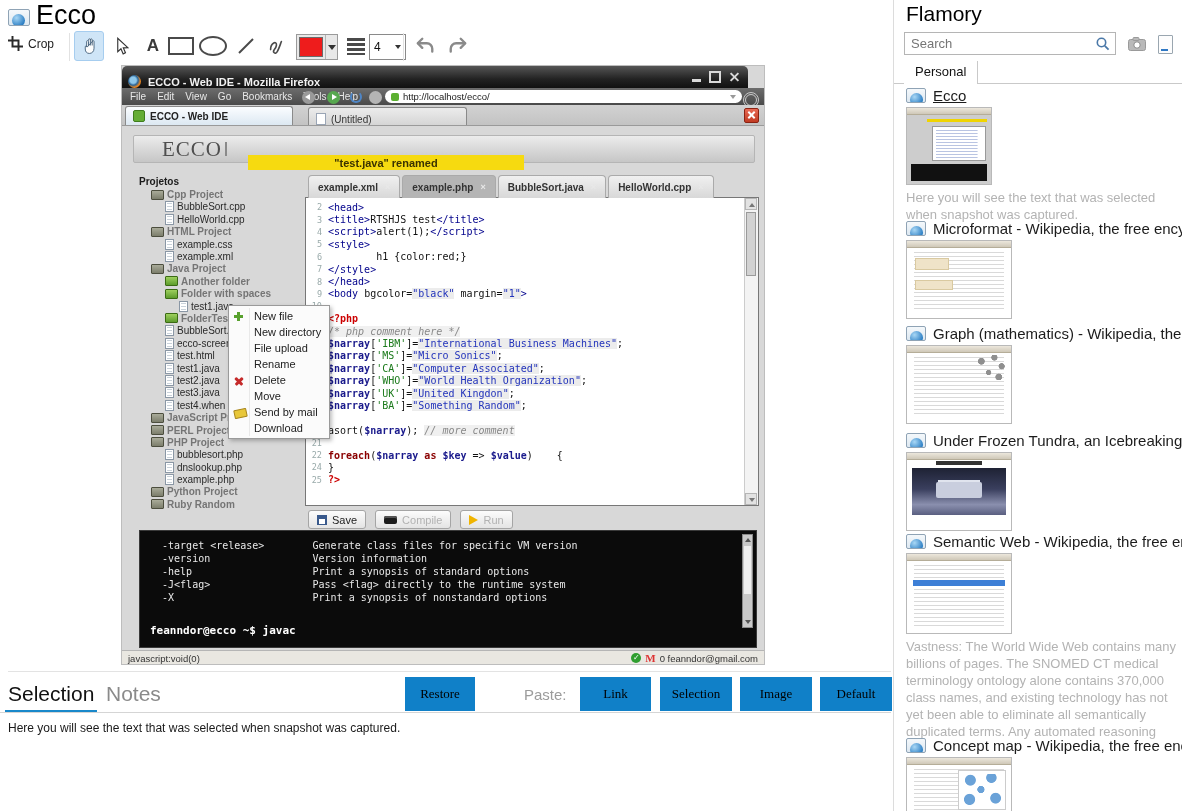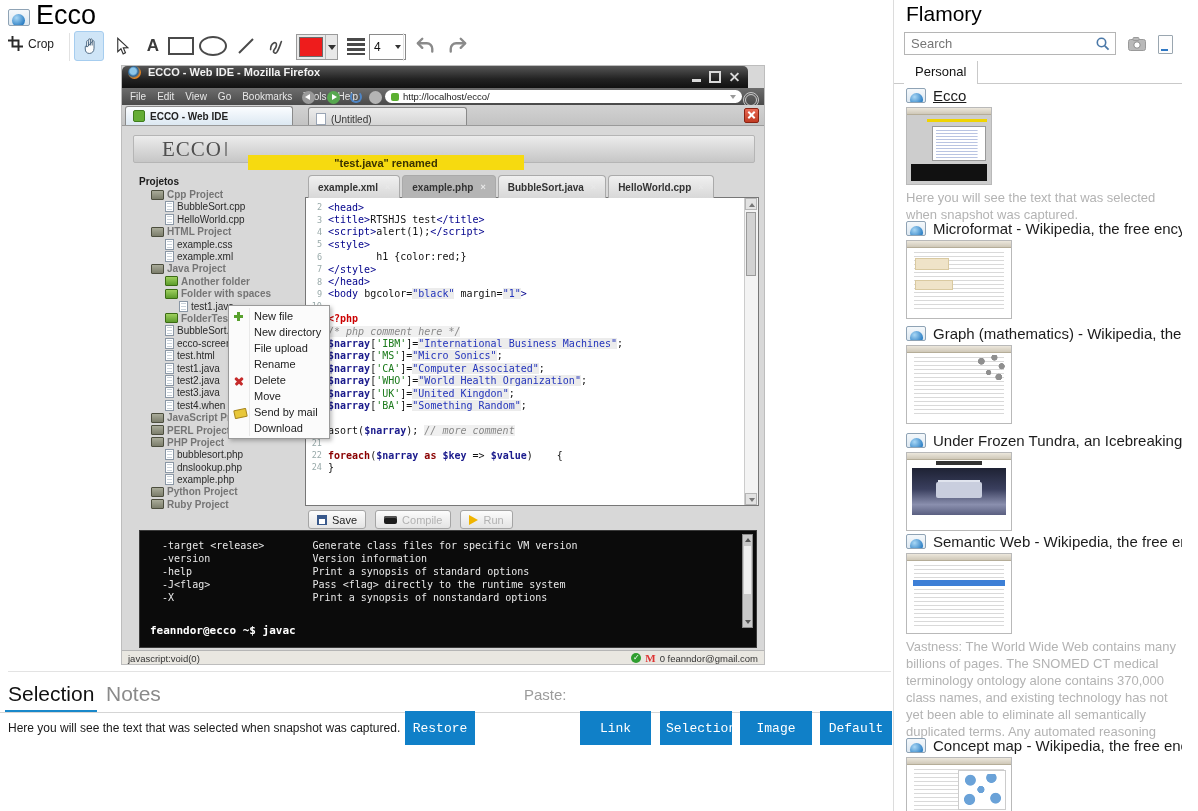--- a/index.html
+++ b/index.html
@@ -34,21 +34,21 @@
   .size-select{position:absolute;left:369px;top:4px;width:27px;height:24px;border:1px solid #8a8a8a;background:#fff;
     display:flex;align-items:center;justify-content:space-between;padding:0 4px;font-size:12px;}
   .size-select .caret{border-top-width:4px;border-left-width:3.5px;border-right-width:3.5px;}
 
   
   .shot{position:absolute;left:122px;top:66px;width:642px;height:598px;background:#d8d8d8;outline:1px solid #bdbdbd;
     font-size:10px;overflow:hidden;}
 
   
   .fx-titlebar{position:absolute;left:0;top:0;right:16px;height:22px;background:linear-gradient(#555 0%,#222 60%,#111 100%);
-    border-radius:5px 5px 0 0;display:flex;align-items:flex-start;}
+    border-radius:5px 5px 0 0;display:flex;align-items:flex-end;}
   .fx-icon{width:13px;height:13px;border-radius:50%;margin:0 7px 0 6px;
     background:radial-gradient(circle at 40% 40%,#8ec7ea 0 28%,#2a6496 45%,#e88722 65%,#c45a14 100%);}
   .fx-title{color:#f2f2f2;font-weight:bold;font-size:11px;}
   .wc{position:absolute;right:8px;top:5px;display:flex;gap:8px;align-items:center;}
   .wc-min{width:9px;height:3px;background:#d9d9d9;margin-top:7px;}
   .wc-max{width:8px;height:8px;border:2px solid #d9d9d9;}
   .xmark{position:relative;width:11px;height:11px;}
   .xmark::before,.xmark::after{content:'';position:absolute;left:0;top:4.5px;width:11px;height:2px;background:#d9d9d9;}
   .xmark::before{transform:rotate(45deg);}  .xmark::after{transform:rotate(-45deg);}
   .xmark.red-x::before,.xmark.red-x::after{background:#fff;width:9px;left:1px;}
@@ -167,22 +167,22 @@
   .ok-dot::after{content:'✓';}
   .gmail-m{color:#d33;font-weight:bold;font-size:11px;font-family:"Liberation Serif",serif;}
   .gmail-m::after{content:'M';}
 
   
   .bb-topline{position:absolute;left:8px;top:671px;width:883px;height:1px;background:#e3e3e3;}
   .bb-divider{position:absolute;left:0;top:712px;width:891px;height:1px;background:#d5d5d5;}
   .bb-tab{position:absolute;top:682px;font-size:21px;color:#8a8a8a;}
   .bb-tab.active{color:#111;}
   .bb-tab.active::after{content:'';position:absolute;left:-3px;right:-3px;bottom:-7px;height:3px;background:#1988ca;}
-  .blue-btn{position:absolute;top:677px;height:34px;background:#1080c8;color:#ffffff;font-size:13px;border:none;
-    font-family:Liberation Mono, monospace;margin-top:34px;}
+  .blue-btn{position:absolute;top:677px;height:34px;background:#1080c8;color:#000000;font-size:13px;border:none;
+    font-family:Liberation Serif, serif;}
   .paste-label{position:absolute;left:524px;top:686px;font-size:15px;color:#9b9b9b;}
   .sel-text{position:absolute;left:8px;top:721px;font-size:12px;color:#1a1a1a;}
 
   
   .sidebar{position:absolute;left:893px;top:0;width:305px;height:811px;background:#fff;border-left:1px solid #dcdcdc;box-sizing:border-box;}
   .sb-title-main{position:absolute;left:12px;top:2px;font-size:21px;font-weight:400;color:#000;}
   .search-box{position:absolute;left:10px;top:32px;width:212px;height:23px;border:1px solid #b5b5b5;display:flex;align-items:center;box-sizing:border-box;}
   .search-box input{flex:1;border:none;outline:none;font-size:13px;padding:0 4px 0 6px;color:#555;font-family:"Liberation Sans",sans-serif;background:transparent;}
   .sb-toolbtn{position:absolute;top:34px;width:22px;height:20px;display:flex;align-items:center;justify-content:center;}
   .note-icon{width:13px;height:17px;border:1px solid #9aa6b0;background:#fdfdfd;position:relative;border-radius:1px;}
@@ -469,21 +469,21 @@
             <div class="tree-row lvl2 file">
               <span class="t-ico file"></span>
               <span class="t-label">example.php</span>
             </div>
             <div class="tree-row lvl1 folder">
               <span class="t-ico folder"></span>
               <span class="t-label">Python Project</span>
             </div>
             <div class="tree-row lvl1 folder">
               <span class="t-ico folder"></span>
-              <span class="t-label">Ruby Project</span>
+              <span class="t-label">Ruby Random</span>
             </div>
           </div>
       </div>
 
       <div class="cmenu">
           <div class="cm-item"><span class="mi mi-plus"></span><span>New file</span></div>
           <div class="cm-item"><span>New directory</span></div>
           <div class="cm-item"><span>File upload</span></div>
           <div class="cm-item"><span>Rename</span></div>
           <div class="cm-item"><span class="mi mi-del"></span><span>Delete</span></div>
@@ -592,20 +592,24 @@
               <span class="ln">21</span>
               <span class="lc"></span>
             </div>
             <div class="cl">
               <span class="ln">22</span>
               <span class="lc"><span class="tok-kw">foreach</span><span class="tok-pl">(</span><span class="tok-var">$narray</span><span class="tok-kw"> as </span><span class="tok-var">$key</span><span class="tok-pl"> =&gt; </span><span class="tok-var">$value</span><span class="tok-pl">)    {</span></span>
             </div>
             <div class="cl">
               <span class="ln">24</span>
               <span class="lc"><span class="tok-pl">}</span></span>
+            </div>
+            <div class="cl">
+              <span class="ln">25</span>
+              <span class="lc"><span class="tok-php">?&gt;</span></span>
             </div>
           </div>
         <div class="vscroll">
           <span class="vs-btn vs-up"></span>
           <span class="vs-thumb"></span>
           <span class="vs-btn vs-dn"></span>
         </div>
       </div>
 
       <div class="act-row">

